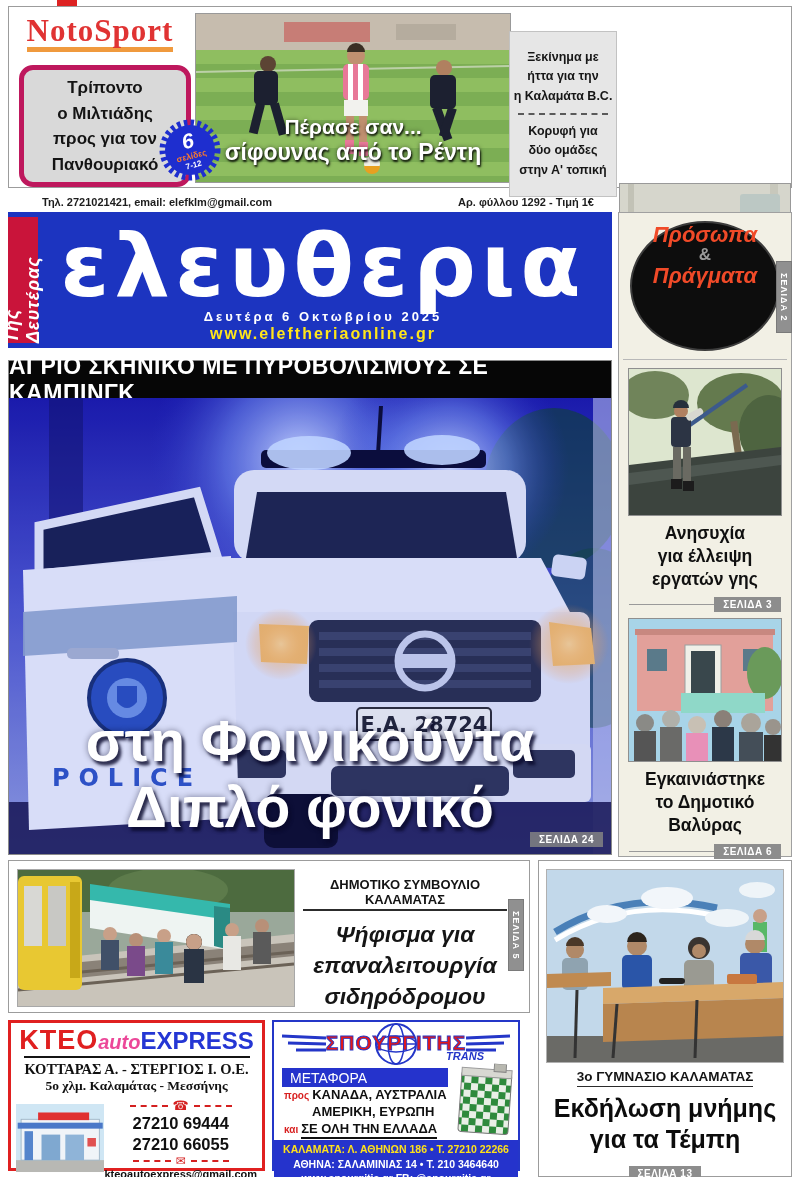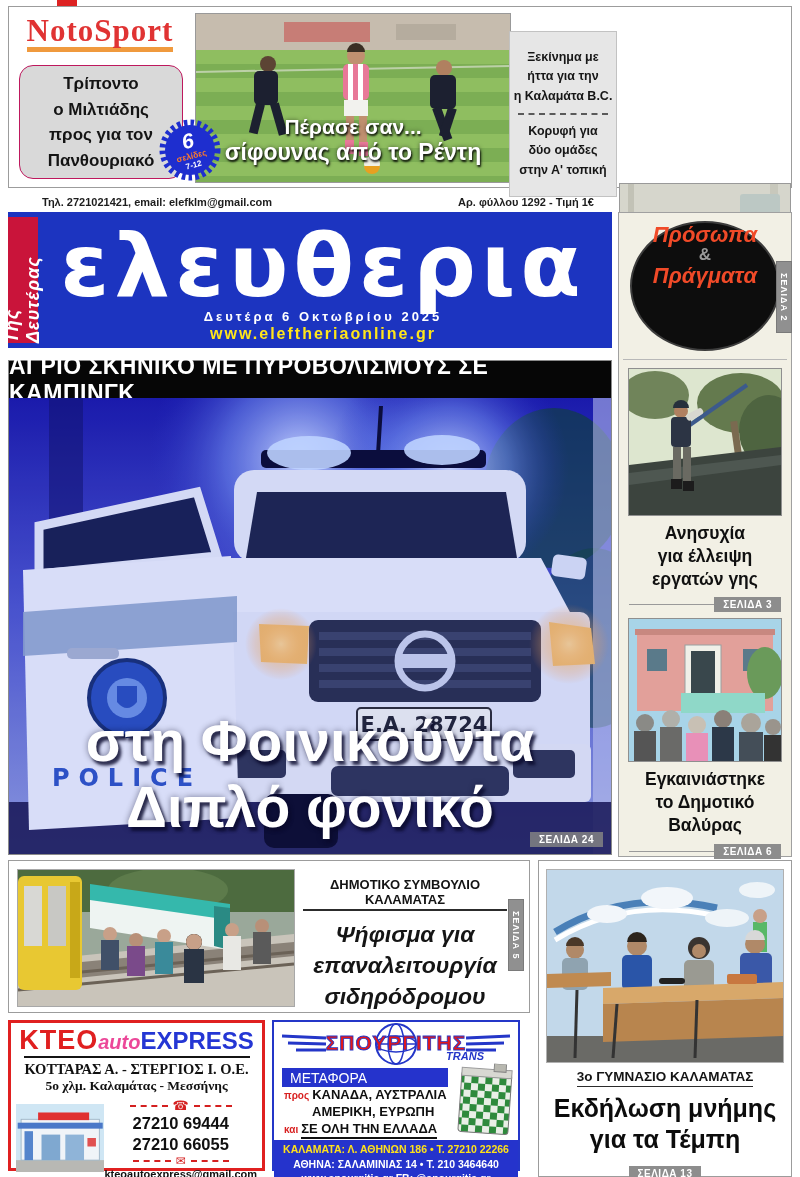--- a/index.html
+++ b/index.html
@@ -10,21 +10,21 @@
   .photo{position:relative;overflow:hidden;background:#ccc;}
   .badge{display:inline-block;background:#8d8d8d;color:#fff;font-weight:bold;font-size:10px;padding:2px 9px;letter-spacing:.5px;}
   .vtab{position:absolute;background:#909090;border:1px solid #7a7a7a;color:#fff;font-size:9px;font-weight:bold;writing-mode:vertical-rl;text-align:center;letter-spacing:1px;padding:4px 2px;}
   .caption{position:absolute;left:0;right:0;text-align:center;color:#fff;font-weight:bold;text-shadow:1px 2px 2px rgba(0,0,0,.85),0 0 4px rgba(0,0,0,.5);}
   .pagerow{display:flex;align-items:center;margin:6px 10px 4px 10px;}
   .pagerow .rule{flex:1;border-top:1px solid #9a9a9a;}
   
   #topbanner{left:8px;top:6px;width:784px;height:182px;}
   #notosport-logo{font-family:"Liberation Serif",serif;font-weight:bold;font-size:31px;color:#e03333;text-align:center;letter-spacing:1px;line-height:1;}
   #notosport-rule{height:5px;background:#f09a3e;margin:1px 8px 0 8px;}
-  #left-story-box{position:absolute;left:10px;top:58px;width:162px;height:112px;background:#d9d9d9;border:1px solid #be185d;border-radius:14px;display:flex;flex-direction:column;justify-content:center;text-align:center;font-size:17px;font-weight:bold;color:#141414;line-height:1.5;}
+  #left-story-box{position:absolute;left:10px;top:58px;width:162px;height:112px;background:#d9d9d9;border:5px solid #be185d;border-radius:14px;display:flex;flex-direction:column;justify-content:center;text-align:center;font-size:17px;font-weight:bold;color:#141414;line-height:1.5;}
   #starburst{position:absolute;left:150px;top:112px;width:62px;height:62px;z-index:5;}
   #starburst .rot{position:absolute;inset:0;display:flex;flex-direction:column;align-items:center;justify-content:center;transform:rotate(-14deg);color:#fff;line-height:1;}
   #starburst .n6{font-size:21px;font-weight:bold;font-style:italic;}
   #starburst .w{font-size:8.5px;font-weight:bold;color:#ff7a2a;margin:1px 0;}
   #starburst .r{font-size:8px;font-weight:bold;}
   #brief-box{position:absolute;left:500px;top:24px;width:106px;height:164px;background:#e6e6e6;border:1px solid #c2c2c2;display:flex;flex-direction:column;justify-content:center;text-align:center;font-size:12.5px;font-weight:bold;color:#161616;line-height:1.55;}
   #brief-box .dash{border-top:2px dashed #5a5a5a;margin:7px 8px;}
   
   #infoline{left:42px;top:196px;width:552px;height:14px;display:flex;justify-content:space-between;font-size:11px;font-weight:bold;color:#1d1d1d;}
   #masthead{left:8px;top:212px;width:604px;height:136px;background:#1c34c0;display:flex;flex-direction:column;align-items:center;justify-content:flex-end;padding-bottom:5px;box-sizing:border-box;}

